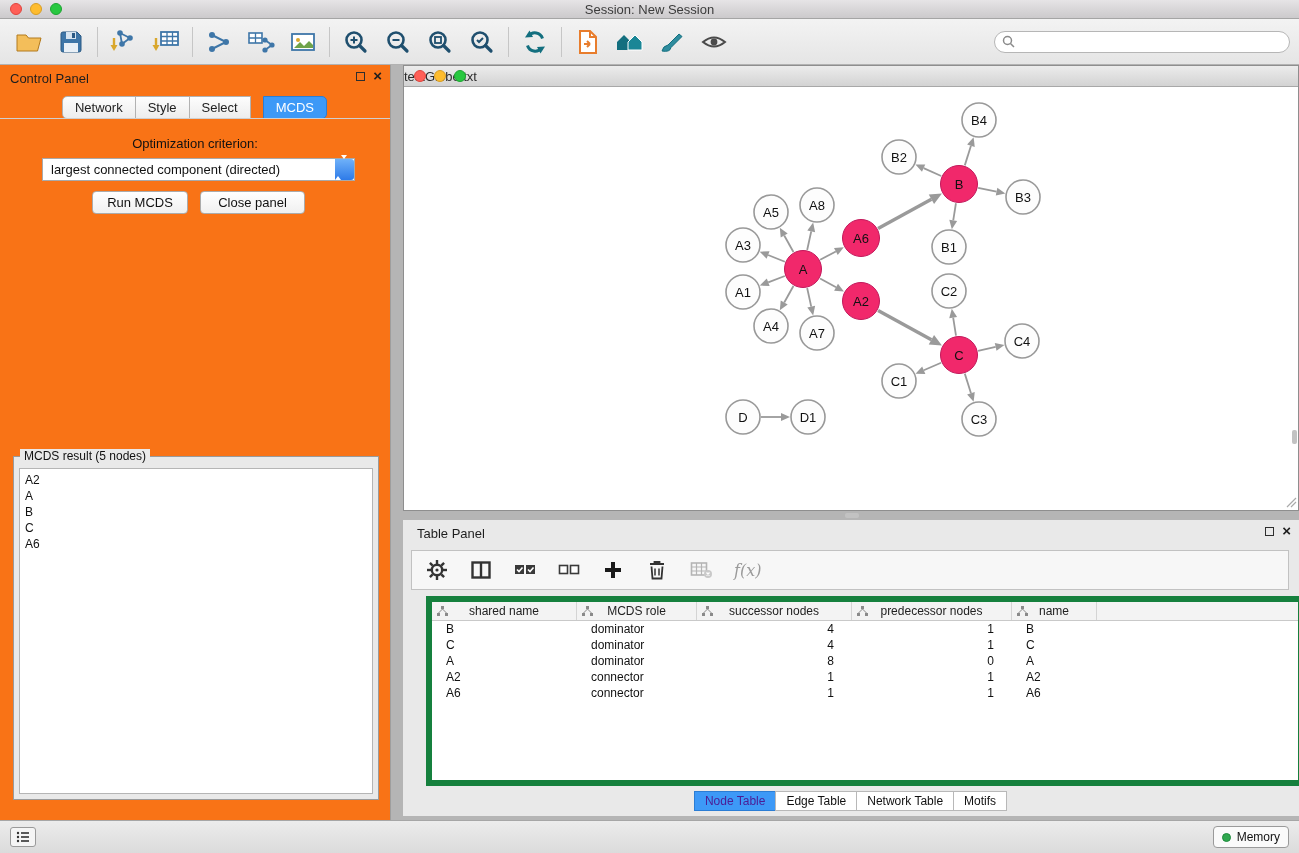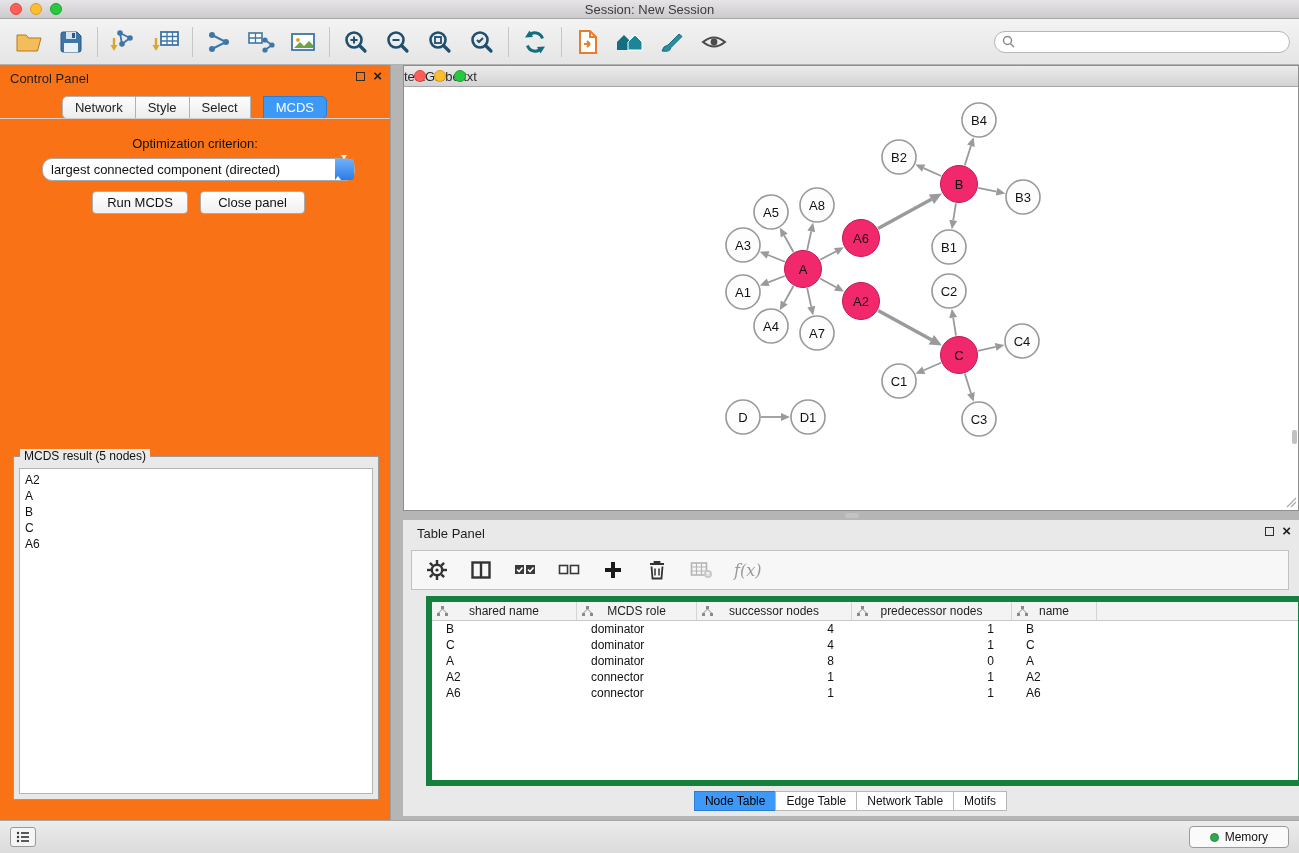--- a/index.html
+++ b/index.html
@@ -39,21 +39,21 @@
   .close-x { font-size:15px; font-weight:bold; color:#1e1e1e; line-height:12px; }
   .cp-tabs { position:absolute; left:0; top:31px; width:100%; display:flex; justify-content:center; }
   .cp-tab { padding:3px 12px; font-size:13px; border:1px solid #b2b2b2;
     background:linear-gradient(#fdfdfd,#ededed); margin-left:-1px; color:#222; }
   .cp-tab:first-child { border-radius:5px 0 0 5px; }
   .cp-tab:last-child { border-radius:0 5px 5px 0; }
   .cp-tab.active { background:#3D99F7; border-color:#2B7DD4; color:#fff;margin-left:12px; }
   .cp-tabline { position:absolute; left:0; top:53px; width:100%; border-top:1px solid #cfcfcf; }
   .opt-label { position:absolute; left:0; top:71px; width:100%; text-align:center; font-size:13px; color:#111; }
   .dropdown { position:absolute; left:42px; top:93px; width:313px; height:23px; background:#fff;
-    border:1px solid #a9a9a9; border-radius:10px; display:flex; align-items:center;gap:21px; }
+    border:1px solid #a9a9a9; border-radius:0; display:flex; align-items:center;gap:21px; }
   .dropdown-text { flex:1; font-size:13px; color:#111; padding-left:8px; white-space:nowrap; overflow:hidden; }
   .dropdown-stepper { width:19px; height:21px; background:linear-gradient(#6FB1F9,#2E7BE8);
     border-radius:0 3px 3px 0; }
   .step-up { width:0; height:0; border-left:3.5px solid transparent; border-right:3.5px solid transparent;
     border-bottom:4.5px solid #fff; margin:4px auto 2px; }
   .step-down { width:0; height:0; border-left:3.5px solid transparent; border-right:3.5px solid transparent;
     border-top:4.5px solid #fff; margin:2px auto 0; }
   .cp-btn { position:absolute; top:126px; height:23px; background:linear-gradient(#ffffff,#f0f0f0);
     border:1px solid #ababab; border-radius:4px; font-size:13px; color:#111;
     display:flex; align-items:center; justify-content:center; font-family:"Liberation Sans",sans-serif; }
@@ -90,29 +90,29 @@
   .tp-thead { display:flex; height:19px; background:#f3f3f3; border-bottom:1px solid #c9c9c9; }
   .tp-th { position:relative; border-right:1px solid #d4d4d4; display:flex; align-items:center;
     justify-content:center; font-size:12px; color:#222; flex-shrink:0; }
   .tp-th .attr-pos { position:absolute; left:5px; top:4px; }
   .tp-th-filler { flex:1; }
   .tp-tr { display:flex; height:16px; }
   .tp-td { font-size:12px; line-height:16px; color:#111; flex-shrink:0; white-space:nowrap; }
   .tp-tabs { position:absolute; left:0; top:271px; width:100%; display:flex; justify-content:center; }
   .bottom-tab { padding:2px 10px; font-size:12px; border:1px solid #b8b8b8; background:#fff;
     margin-left:-1px; color:#111; }
-  .bottom-tab.active { background:#3D99F7; border-color:#2B7DD4; color:#000000; }
+  .bottom-tab.active { background:#3D99F7; border-color:#2B7DD4; color:#4c1d95; }
 
   
   .statusbar { position:absolute; left:0; top:820px; width:1299px; height:33px;
     background:linear-gradient(#ececec,#dbdbdb); border-top:1px solid #a6a6a6; }
   .sb-left-btn { position:absolute; left:10px; top:6px; width:26px; height:20px; border:1px solid #9a9a9a;
     border-radius:3px; background:#f5f5f5; display:flex; align-items:center; justify-content:center; }
   .memory-btn { position:absolute; right:10px; top:5px; height:22px; border:1px solid #9a9a9a; border-radius:4px;
-    background:#fafafa; display:flex; align-items:center; gap:6px; padding:0 20px; font-size:12px; color:#111; }
+    background:#fafafa; display:flex; align-items:center; gap:6px; padding:0 8px; font-size:12px; color:#111; }
   .memory-dot { width:9px; height:9px; border-radius:50%; background:#2FA84F; border:1px solid #1E8A3C; }
 </style>
 </head>
 <body>
 
 <div class="app">
 
   <div class="titlebar">
     <div class="traffic">
       <span class="light red"></span>

